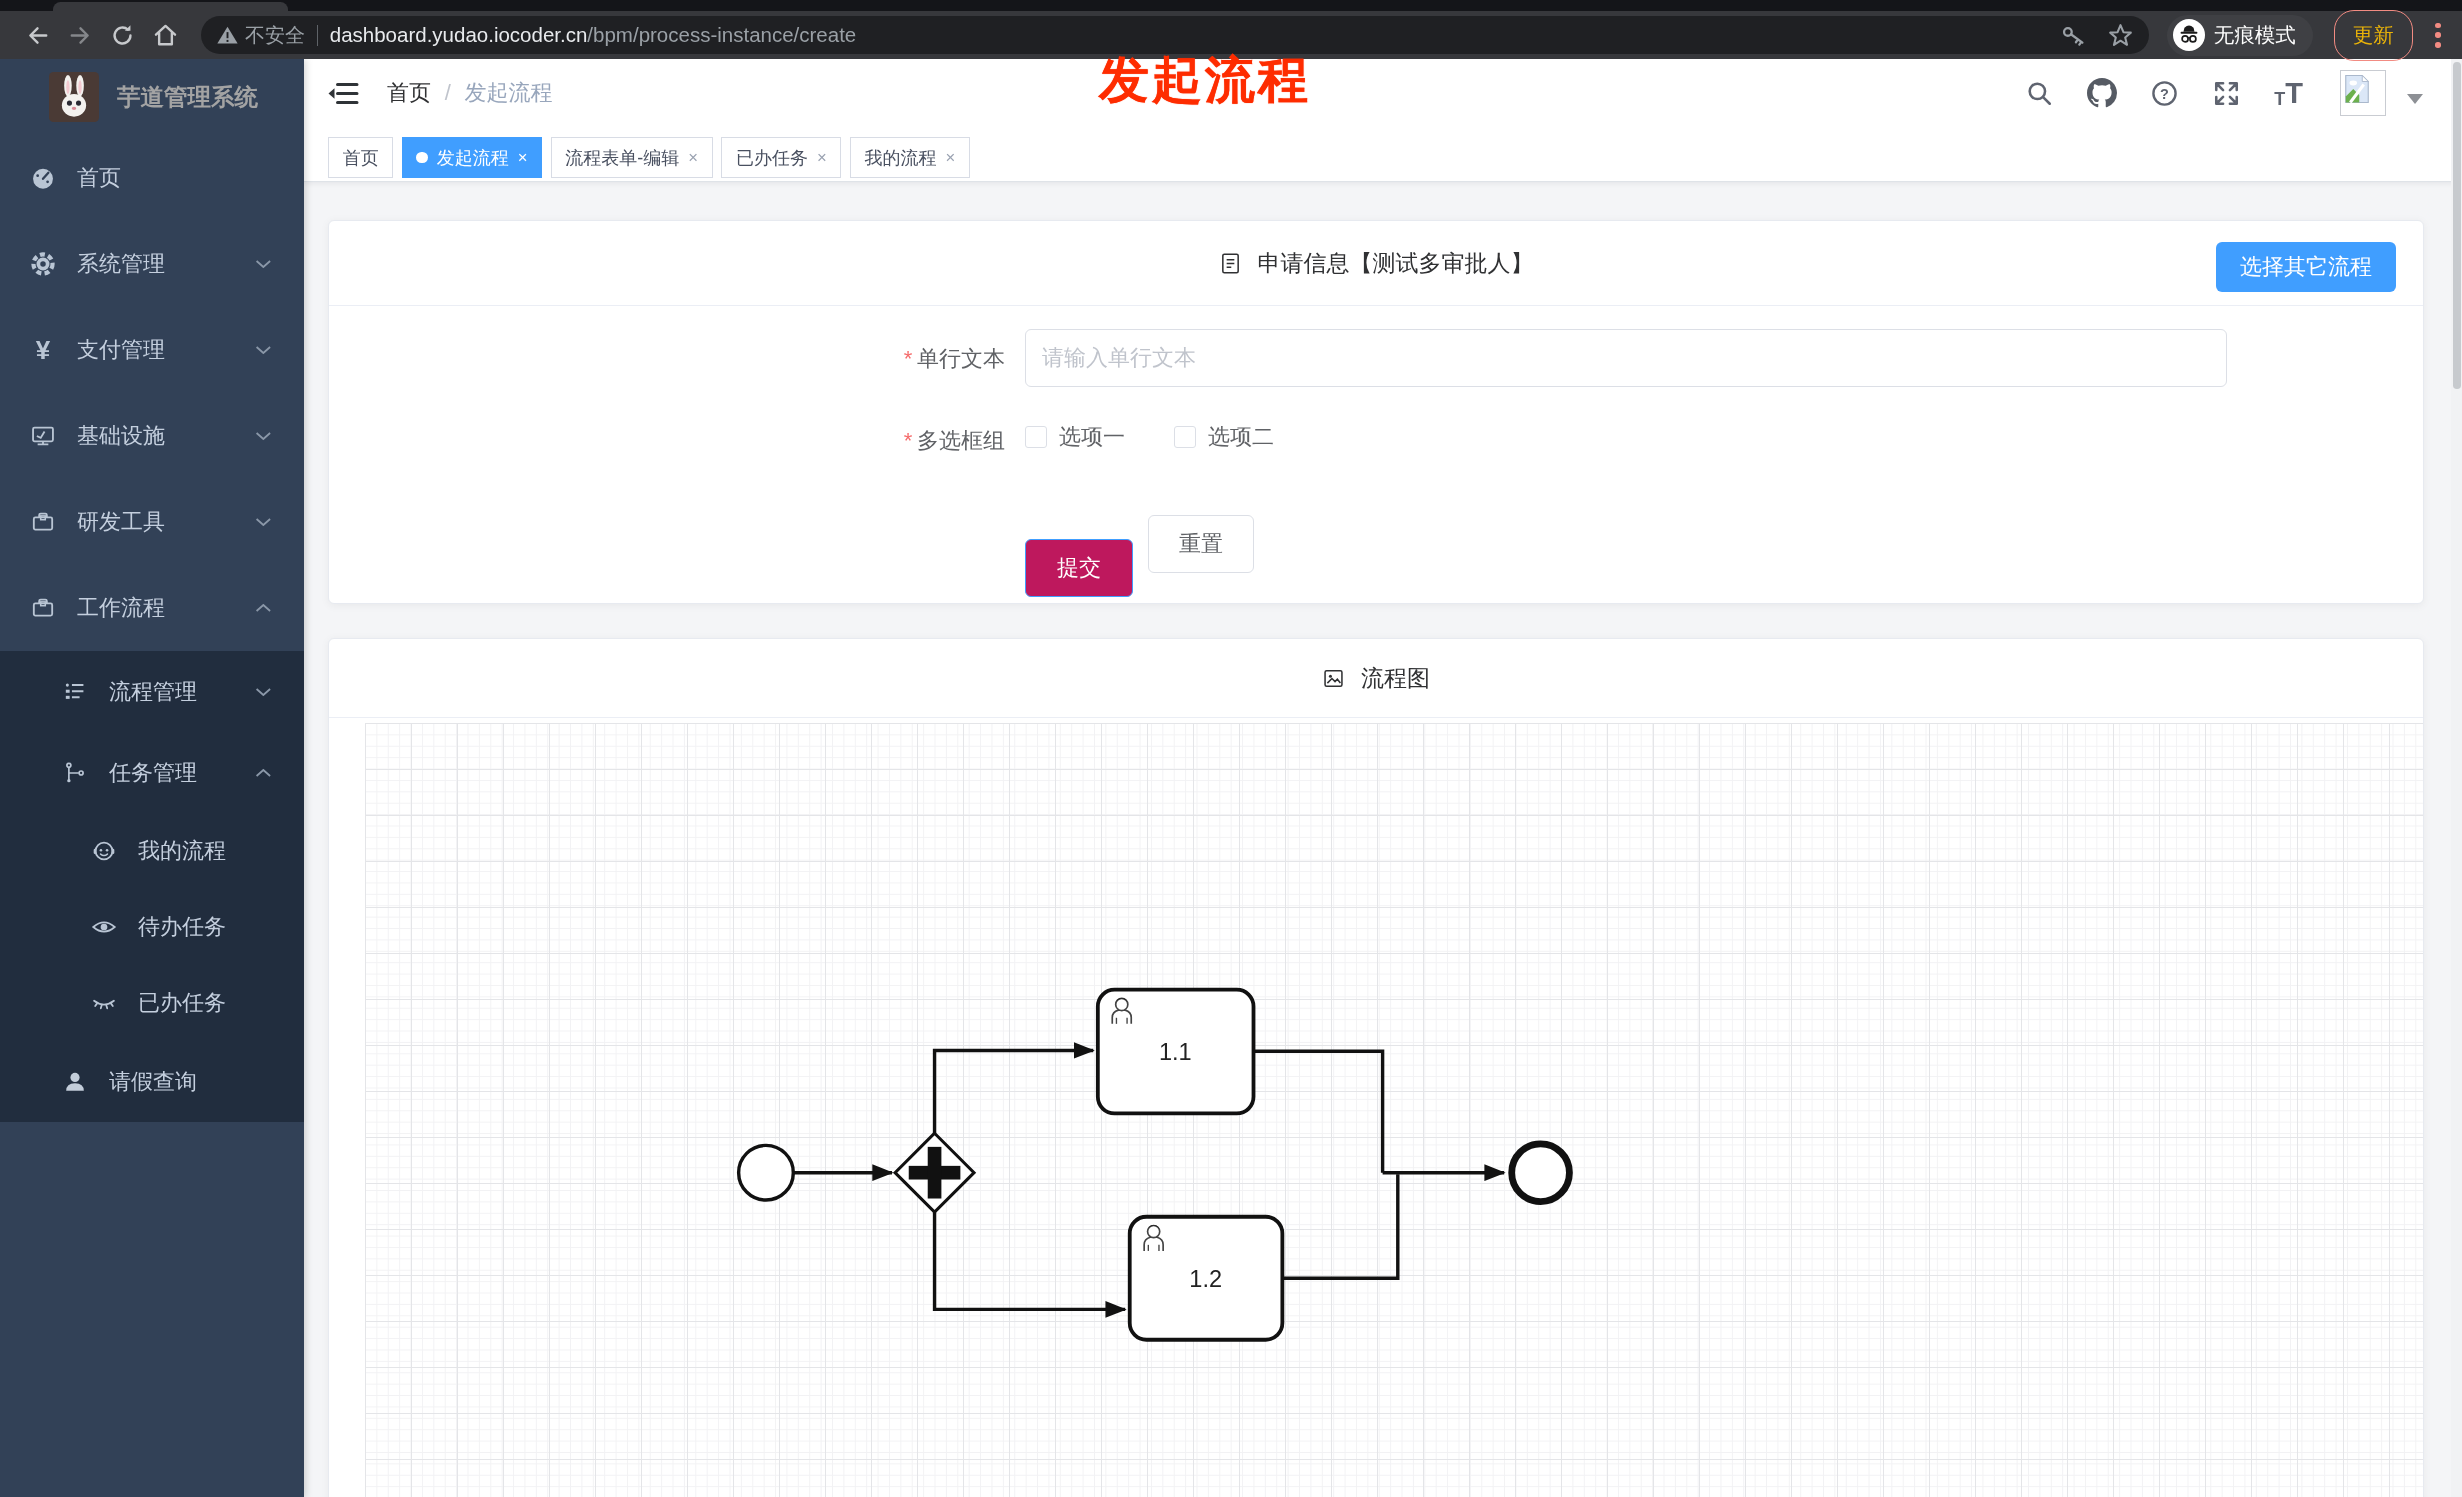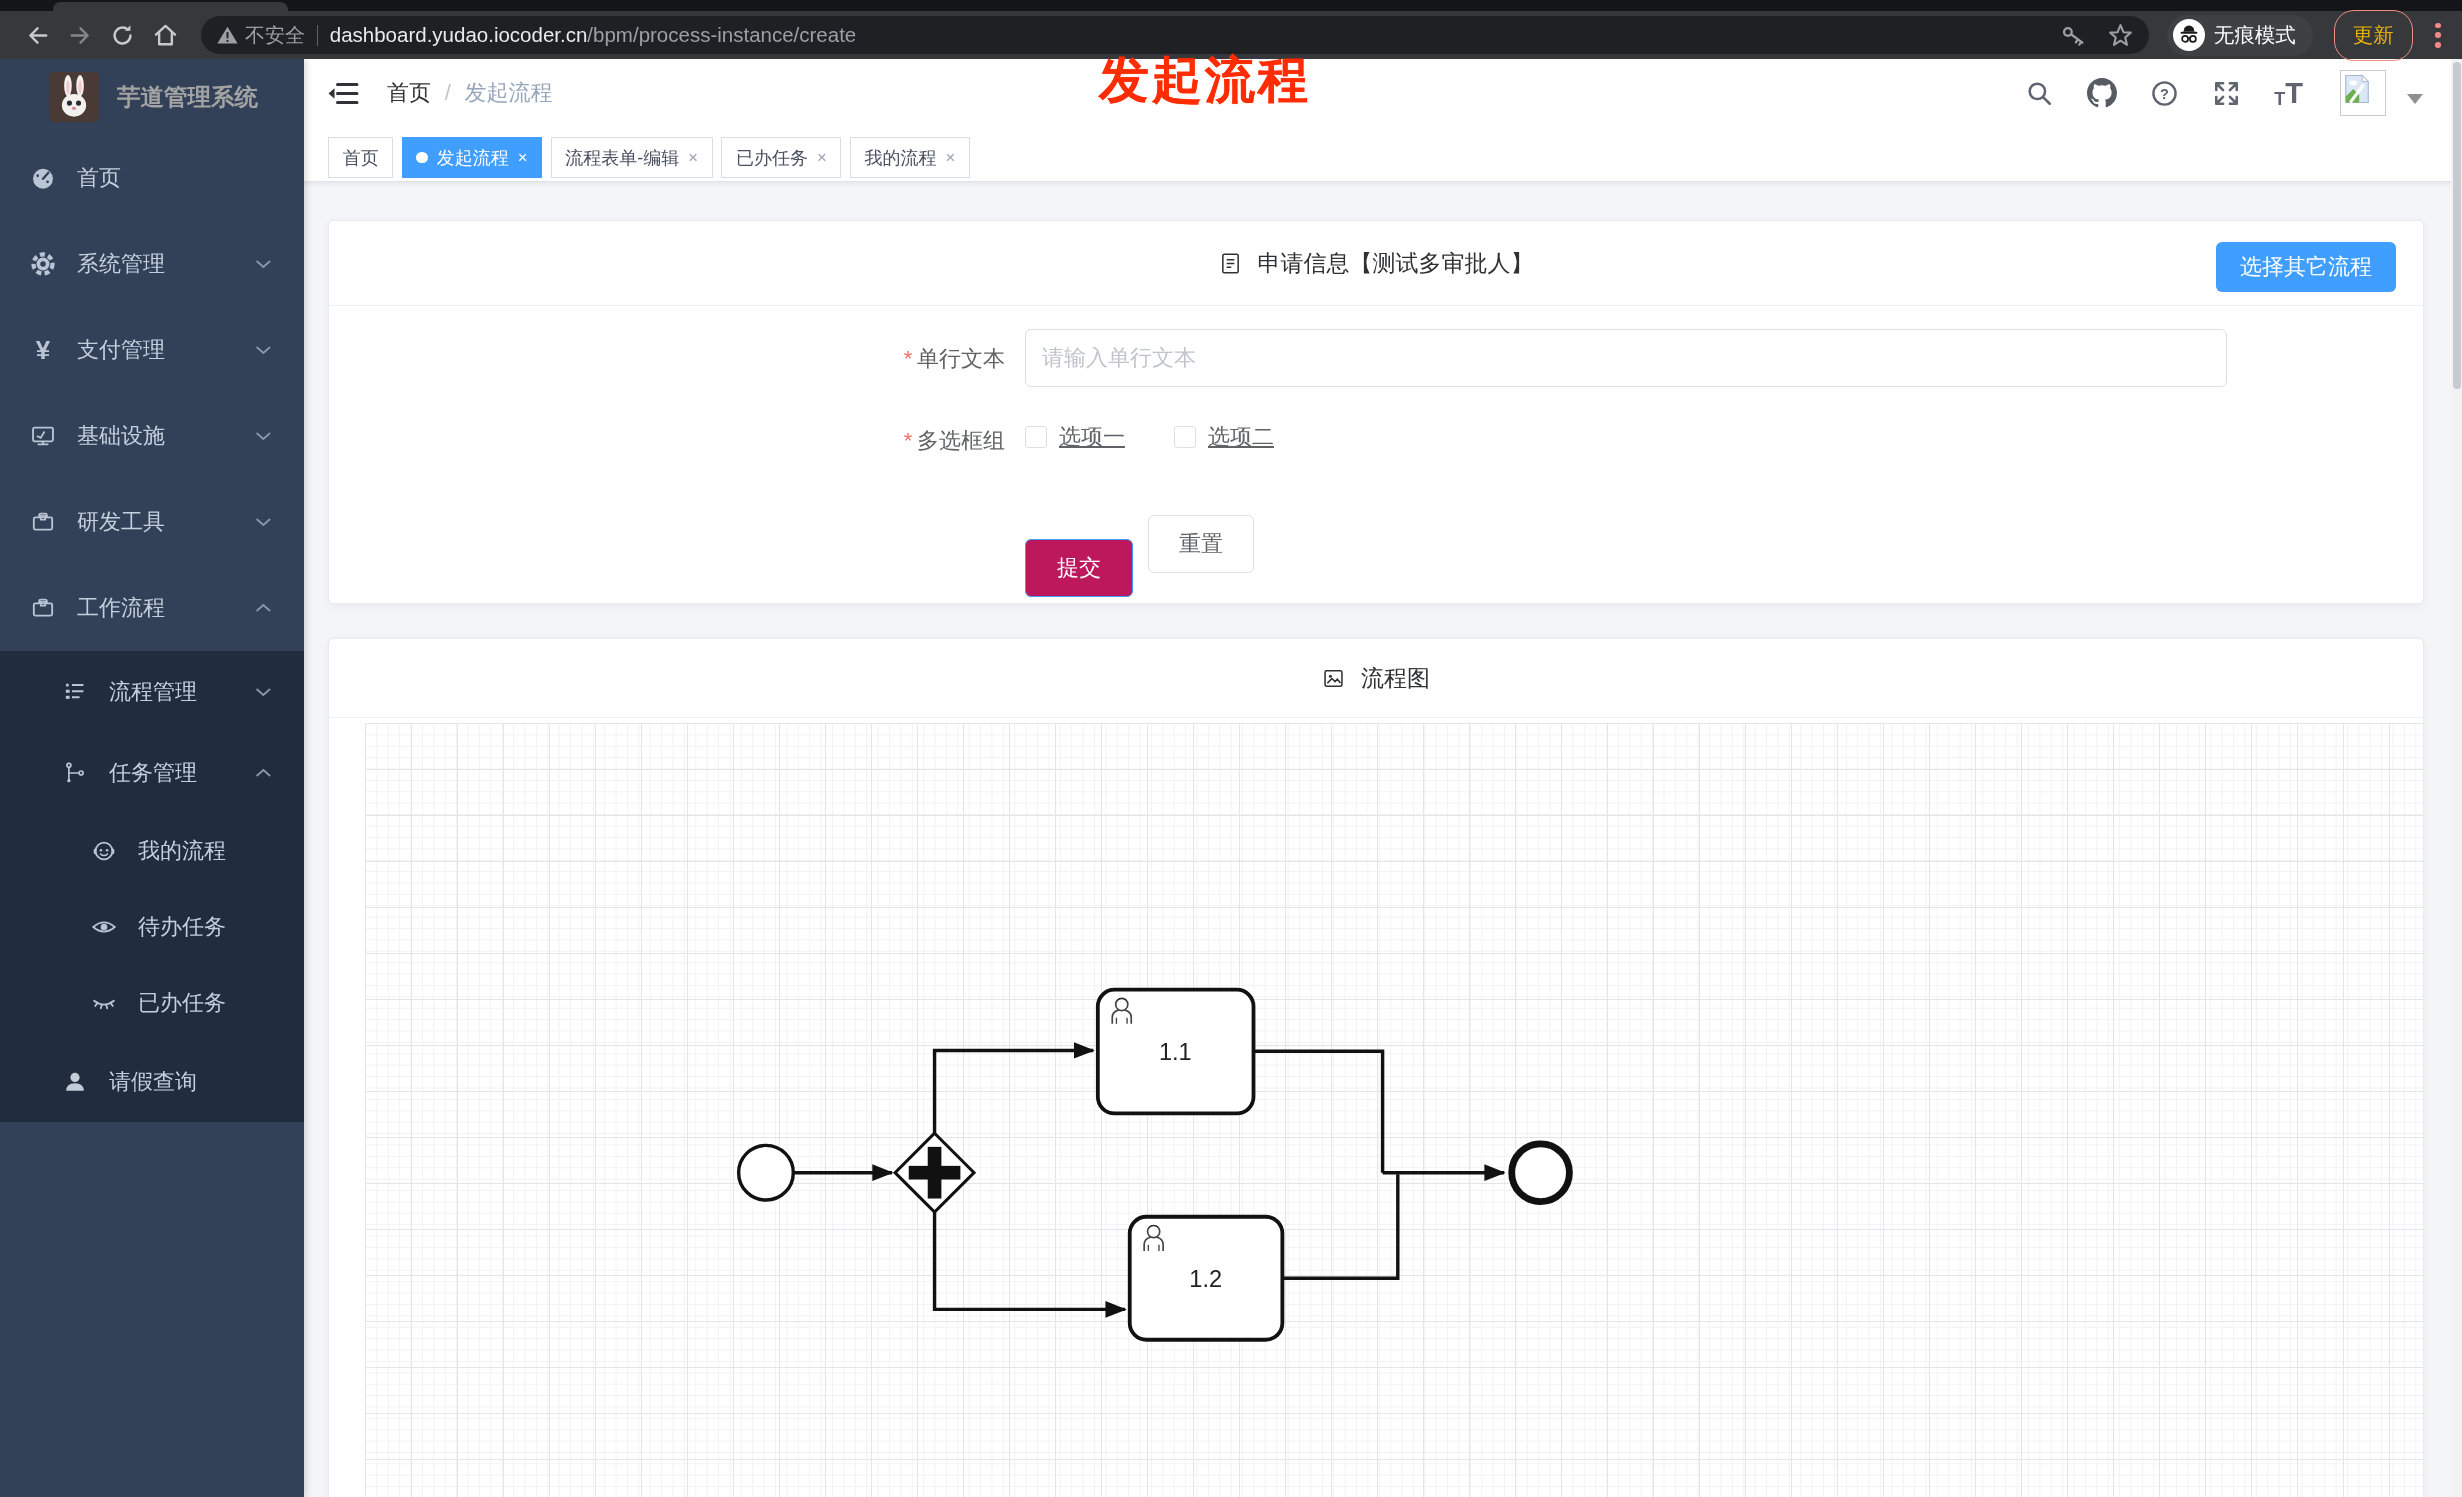--- a/index.html
+++ b/index.html
@@ -79,21 +79,21 @@
   .cardhead { display:flex; align-items:center; gap:16px; padding:0 27px; border-bottom:0.8px solid #ebeef5; font-size:23px; color:#303133;justify-content:center; }
   .card1 .cardhead { height:85px; }
   .card2 .cardhead { height:79px; }
   .choosebtn { position:absolute; right:27px; top:21px; height:50px; padding:0 24px; background:#409eff; border:none; border-radius:6px; color:#fff; font-size:22px; cursor:pointer; }
 
   .flabel { position:absolute; left:0; width:676px; text-align:right; font-size:22px; color:#606266; }
   .flabel .req { color:#f56c6c; margin-right:4.6px; }
   .txtinput { position:absolute; left:696px; top:108px; width:1202px; height:58px; border:0.8px solid #dcdfe6; border-radius:6px; font-size:22px; color:#303133; padding:0 16px; outline:none; font-family:inherit; }
   .txtinput::placeholder { color:#c0c4cc; }
   .cbrow { position:absolute; left:696px; top:194px; height:44px; display:flex; align-items:center; gap:49px; }
-  .cbitem { display:flex; align-items:center; gap:12px; font-size:22px; color:#606266; cursor:pointer;text-decoration:underline; }
+  .cbitem { display:flex; align-items:center; gap:12px; font-size:22px; color:#606266; cursor:pointer; }
   .cbbox { width:22px; height:22px; border:0.8px solid #dcdfe6; border-radius:3px; background:#fff; }
   .btn { position:absolute; height:58px; border-radius:6px; font-size:22px; cursor:pointer; display:flex; align-items:center; justify-content:center; }
   .btn-primary { left:696px; top:294px; width:108px; background:#be185d; border:0.8px solid #409eff; color:#fff;margin-top:24px; }
   .btn-plain { left:819px; top:294px; width:106px; background:#fff; border:0.8px solid #dcdfe6; color:#606266; }
 
   
   .gridarea { position:absolute; left:36px; top:84px; width:2058px; height:828px; background-color:#fff;
     background-image:
       linear-gradient(#e4e5e8 0.8px, transparent 0.8px),
       linear-gradient(90deg, #e4e5e8 0.8px, transparent 0.8px),

